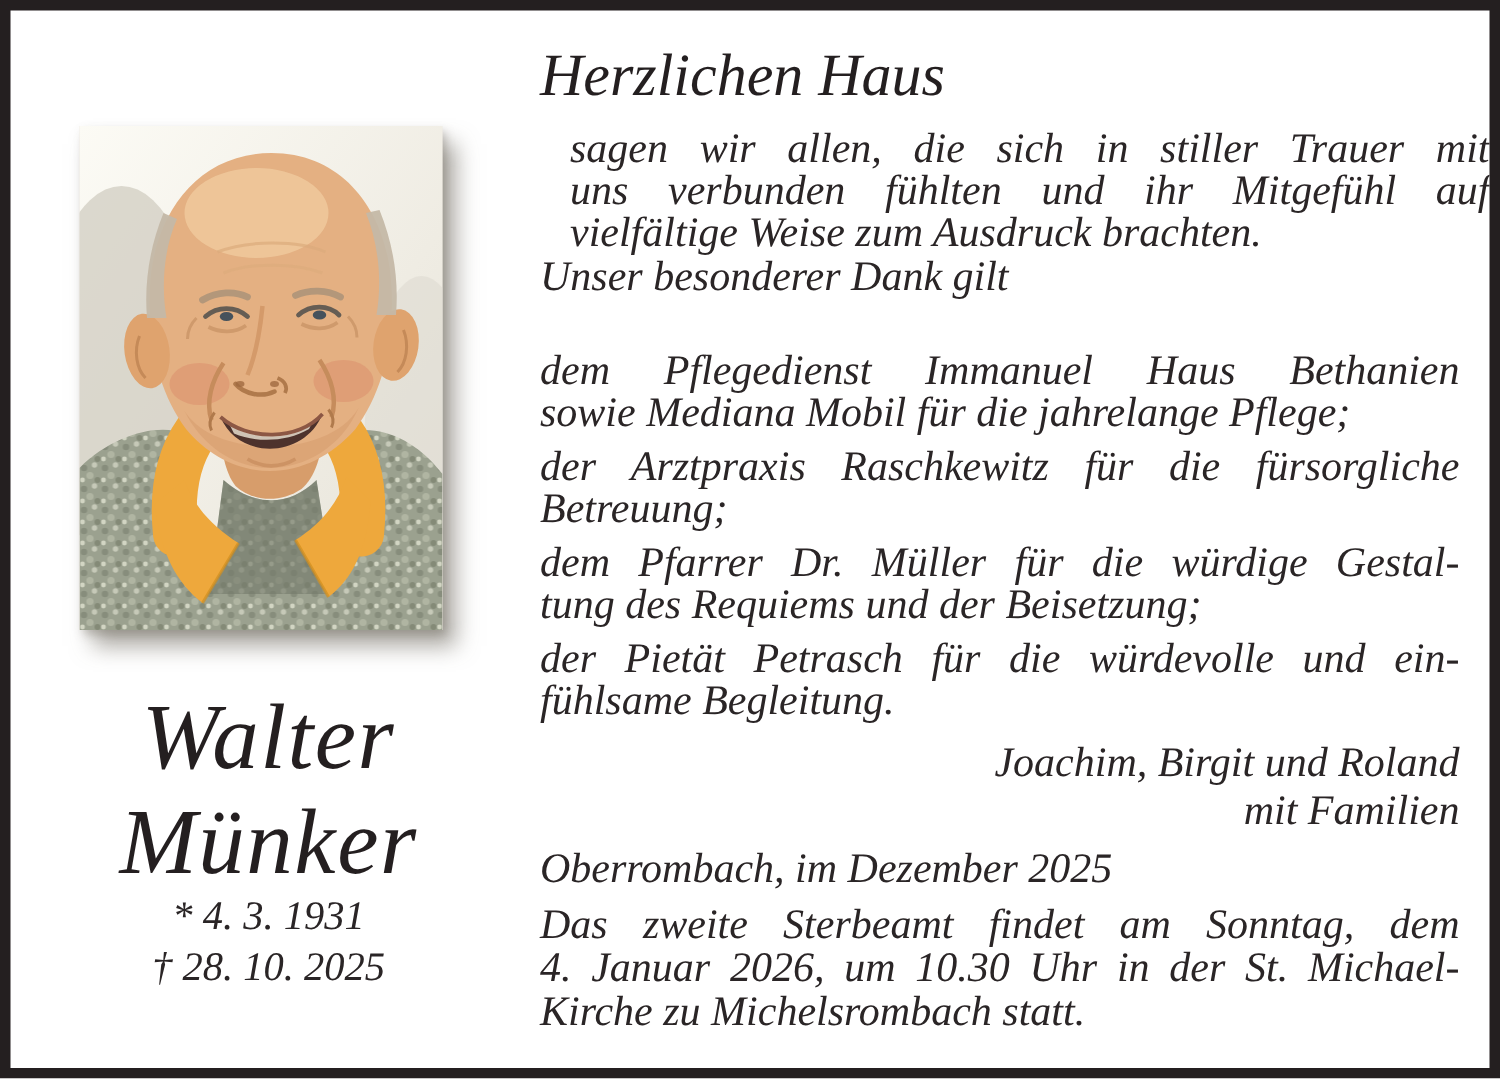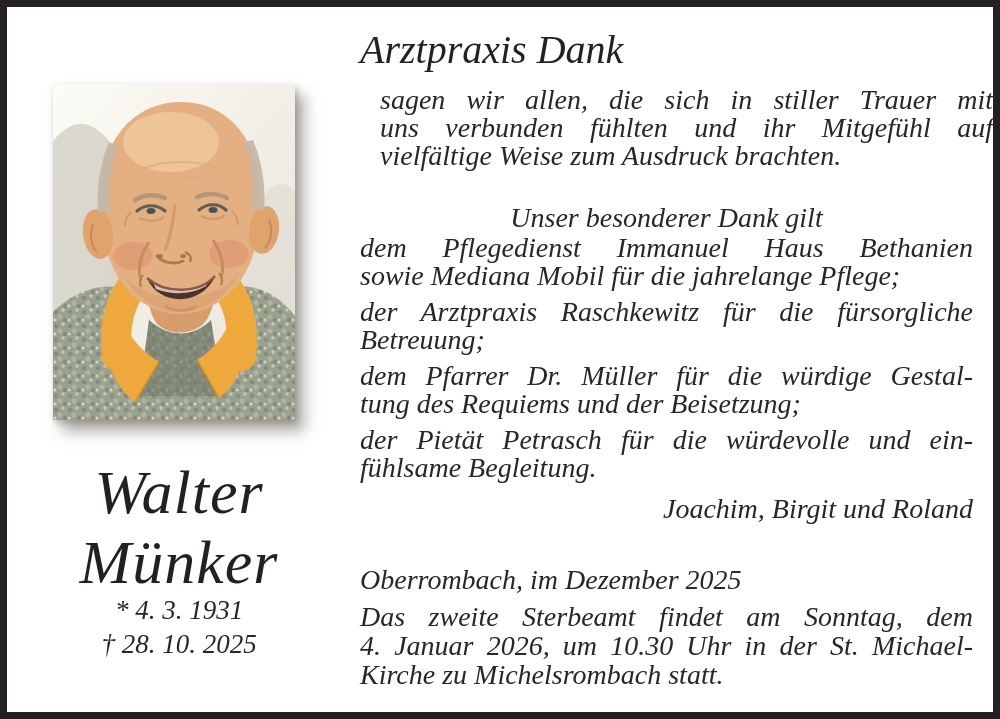--- a/index.html
+++ b/index.html
@@ -39,21 +39,21 @@
   .rcol { position: absolute; left: 353px; width: 613px; }
   .heading {
     top: 20px; font-size: 40px; line-height: 46px;
     margin: 0; font-weight: normal; font-style: italic;
     color: #241f20;
   }
   .para { font-size: 28px; line-height: 28px; }
   .para .ln { min-height: 28px; }
   .para .ln.j { text-align: justify; text-align-last: justify; }
   .p-intro   { top: 79px;  }
-  .p-lead    { top: 197px; text-align: center; }
+  .p-lead    { top: 164px; }
   .p-thanks0 { top: 227px; }
   .p-thanks1 { top: 291px; }
   .p-thanks2 { top: 355px; }
   .p-thanks3 { top: 419px; }
   .p-sign    { top: 486px; line-height: 32px; text-align: right; font-style: italic; }
   .p-sign .ln { min-height: 32px; }
   .p-place   { top: 559px; }
   .p-ann     { top: 595px; line-height: 29px; }
   .p-ann .ln { min-height: 29px; }
 </style>
@@ -158,21 +158,21 @@
   <div class="name-block">
     <div>Walter</div>
     <div>Münker</div>
   </div>
 
   <div class="dates-block">
     <div>* 4. 3. 1931</div>
     <div>† 28. 10. 2025</div>
   </div>
 
-  <h1 class="rcol heading" style="position:absolute;">Arztpraxis Dank</h1>
+  <h1 class="rcol heading" style="position:absolute;">Herzlichen Haus</h1>
 
   <div class="rcol para p-intro" style="position:absolute;margin-left:20px;">
     <div class="ln j">sagen wir allen, die sich in stiller Trauer mit</div>
     <div class="ln j">uns verbunden fühlten und ihr Mitgefühl auf</div>
     <div class="ln">vielfältige Weise zum Ausdruck brachten.</div>
   </div>
 
   <div class="rcol para p-lead" style="position:absolute;">
     <div class="ln">Unser besonderer Dank gilt</div>
   </div>
@@ -192,20 +192,21 @@
     <div class="ln">tung des Requiems und der Beisetzung;</div>
   </div>
 
   <div class="rcol para p-thanks3" style="position:absolute;">
     <div class="ln j">der Pietät Petrasch für die würdevolle und ein-</div>
     <div class="ln">fühlsame Begleitung.</div>
   </div>
 
   <div class="rcol para p-sign" style="position:absolute;">
     <div class="ln">Joachim, Birgit und Roland</div>
+    <div class="ln">mit Familien</div>
   </div>
 
   <div class="rcol para p-place" style="position:absolute;">
     <div class="ln">Oberrombach, im Dezember 2025</div>
   </div>
 
   <div class="rcol para p-ann" style="position:absolute;">
     <div class="ln j">Das zweite Sterbeamt findet am Sonntag, dem</div>
     <div class="ln j">4. Januar 2026, um 10.30 Uhr in der St. Michael-</div>
     <div class="ln">Kirche zu Michelsrombach statt.</div>

